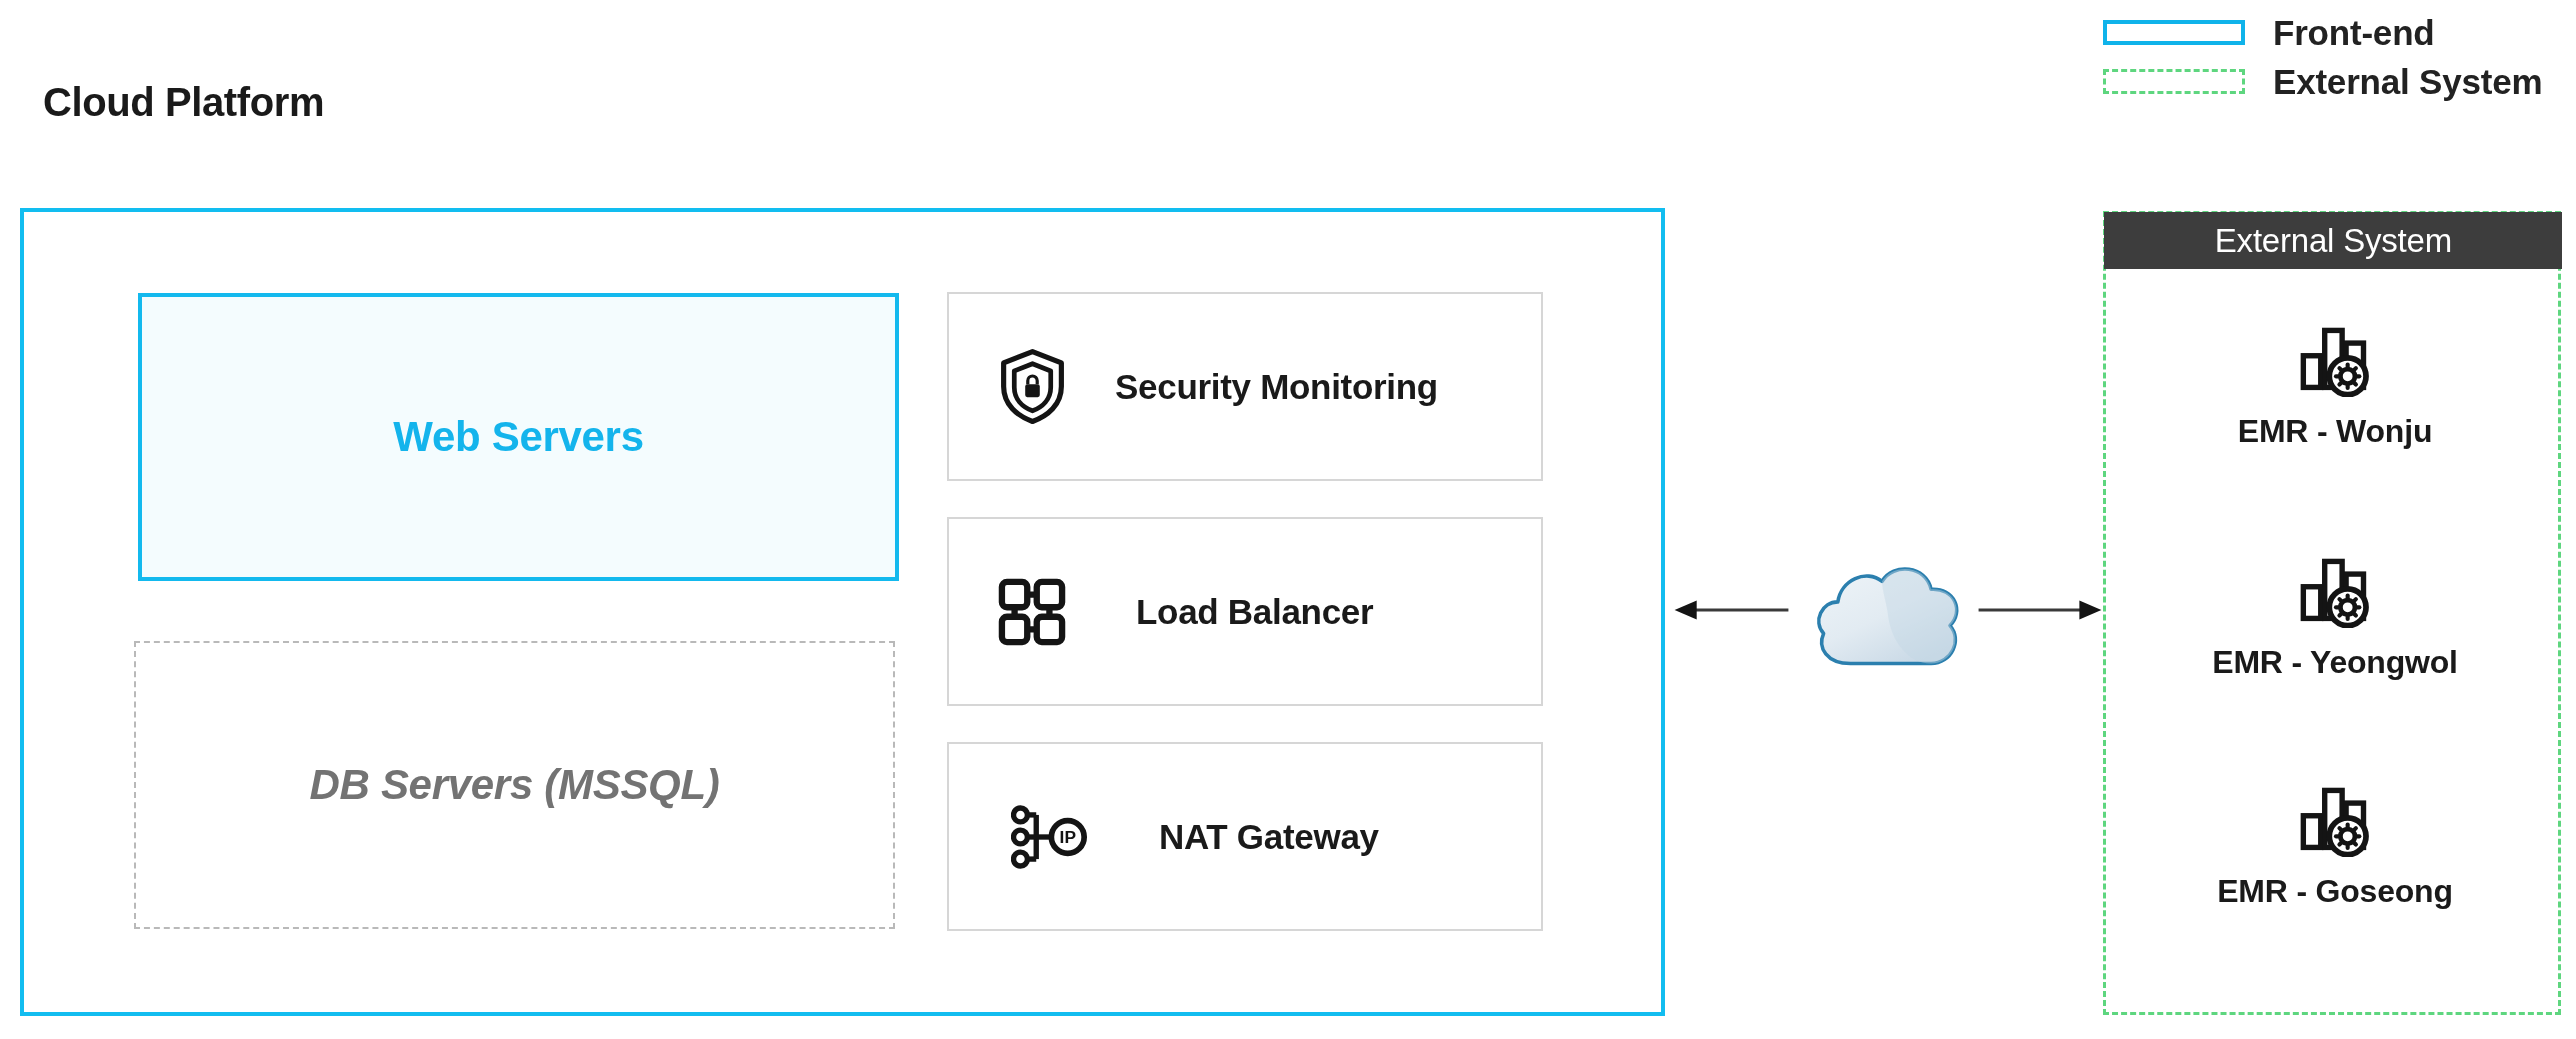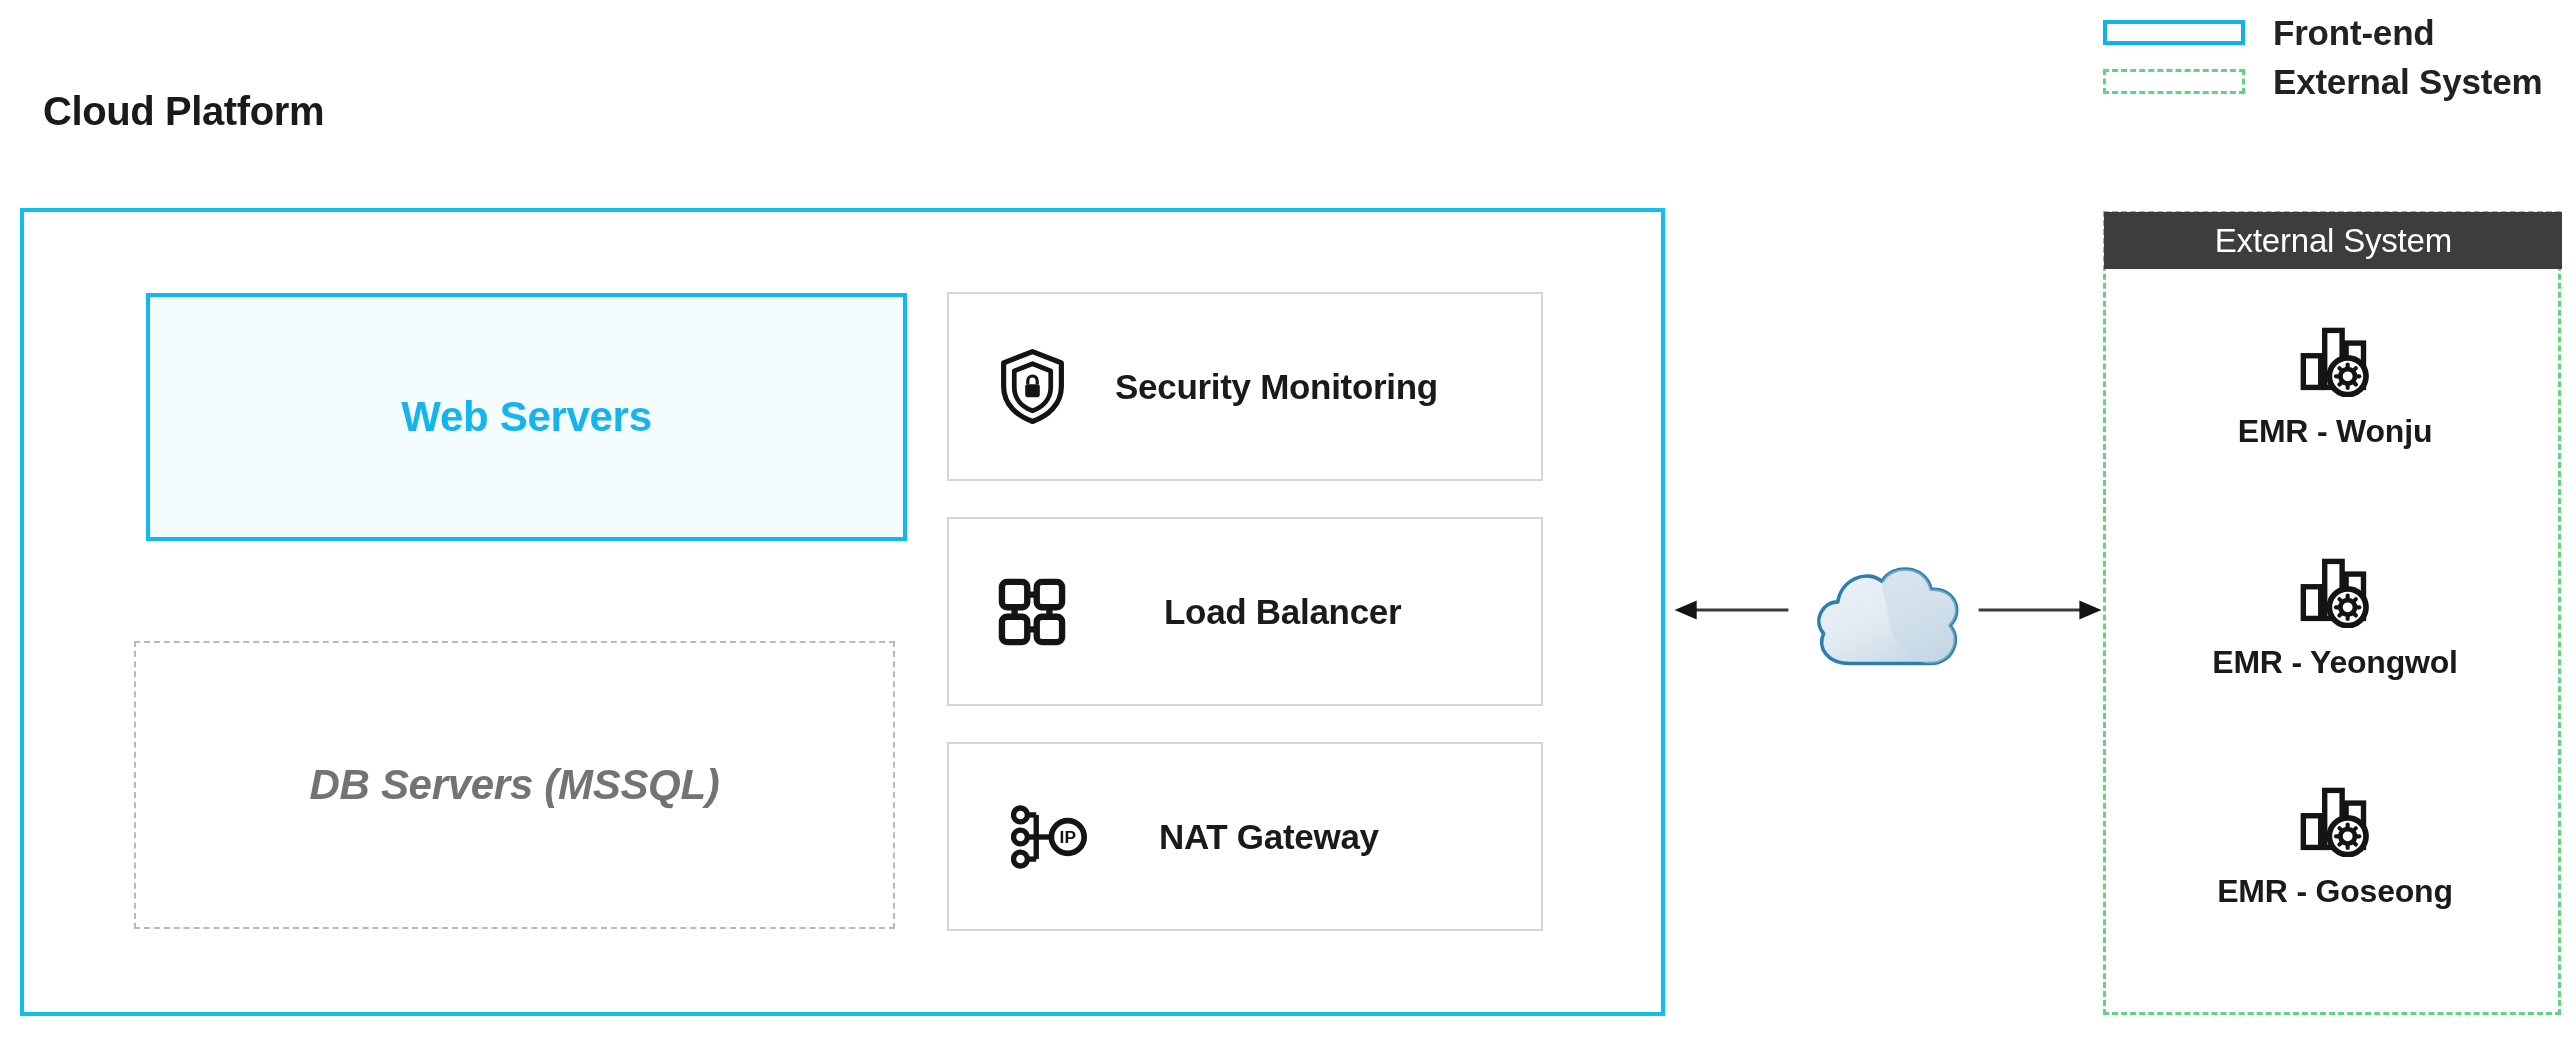--- a/index.html
+++ b/index.html
@@ -43,21 +43,21 @@
     font-weight: bold;
     color: #222222;
     letter-spacing: -0.2px;
     white-space: nowrap;
   }
 
   
   #page-title {
     position: absolute;
     left: 43px;
-    top: 89px;
+    top: 80px;
     font-size: 40px;
     font-weight: bold;
     color: #1a1a1a;
     letter-spacing: -0.4px;
   }
 
   
   #cloud-platform {
     position: absolute;
     left: 20px;
@@ -65,24 +65,24 @@
     width: 1645px;
     height: 808px;
     box-sizing: border-box;
     border: 4px solid #12bdf0;
     background: #ffffff;
   }
 
   
   #web-servers {
     position: absolute;
-    left: 146px;
+    left: 138px;
     top: 293px;
     width: 761px;
-    height: 248px;
+    height: 288px;
     box-sizing: border-box;
     border: 4px solid #13b9ee;
     background: #f4fcfe;
     display: flex;
     align-items: center;
     justify-content: center;
   }
   #web-servers .big-label {
     font-size: 42px;
     font-weight: bold;
@@ -137,21 +137,21 @@
     margin-left: 20px;
   }
   .service-label {
     font-size: 35px;
     font-weight: bold;
     color: #1a1a1a;
     letter-spacing: -0.3px;
     white-space: nowrap;
   }
   #svc-security .service-label { margin-left: 20px; }
-  #svc-lb .service-label { margin-left: 69px; }
+  #svc-lb .service-label { margin-left: 41px; }
   #svc-nat .service-label { margin-left: 44px; }
 
   
   #connector {
     position: absolute;
     left: 1673px;
     top: 537px;
     width: 430px;
     height: 174px;
   }

